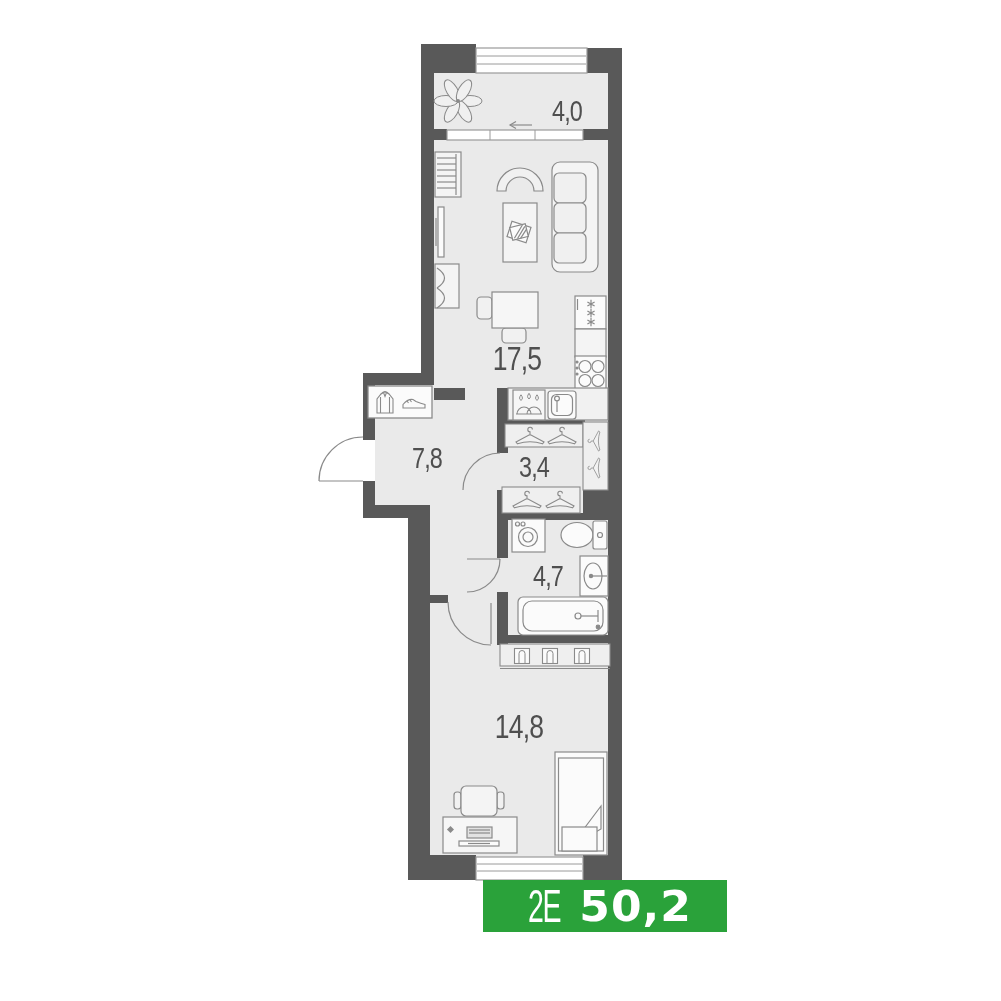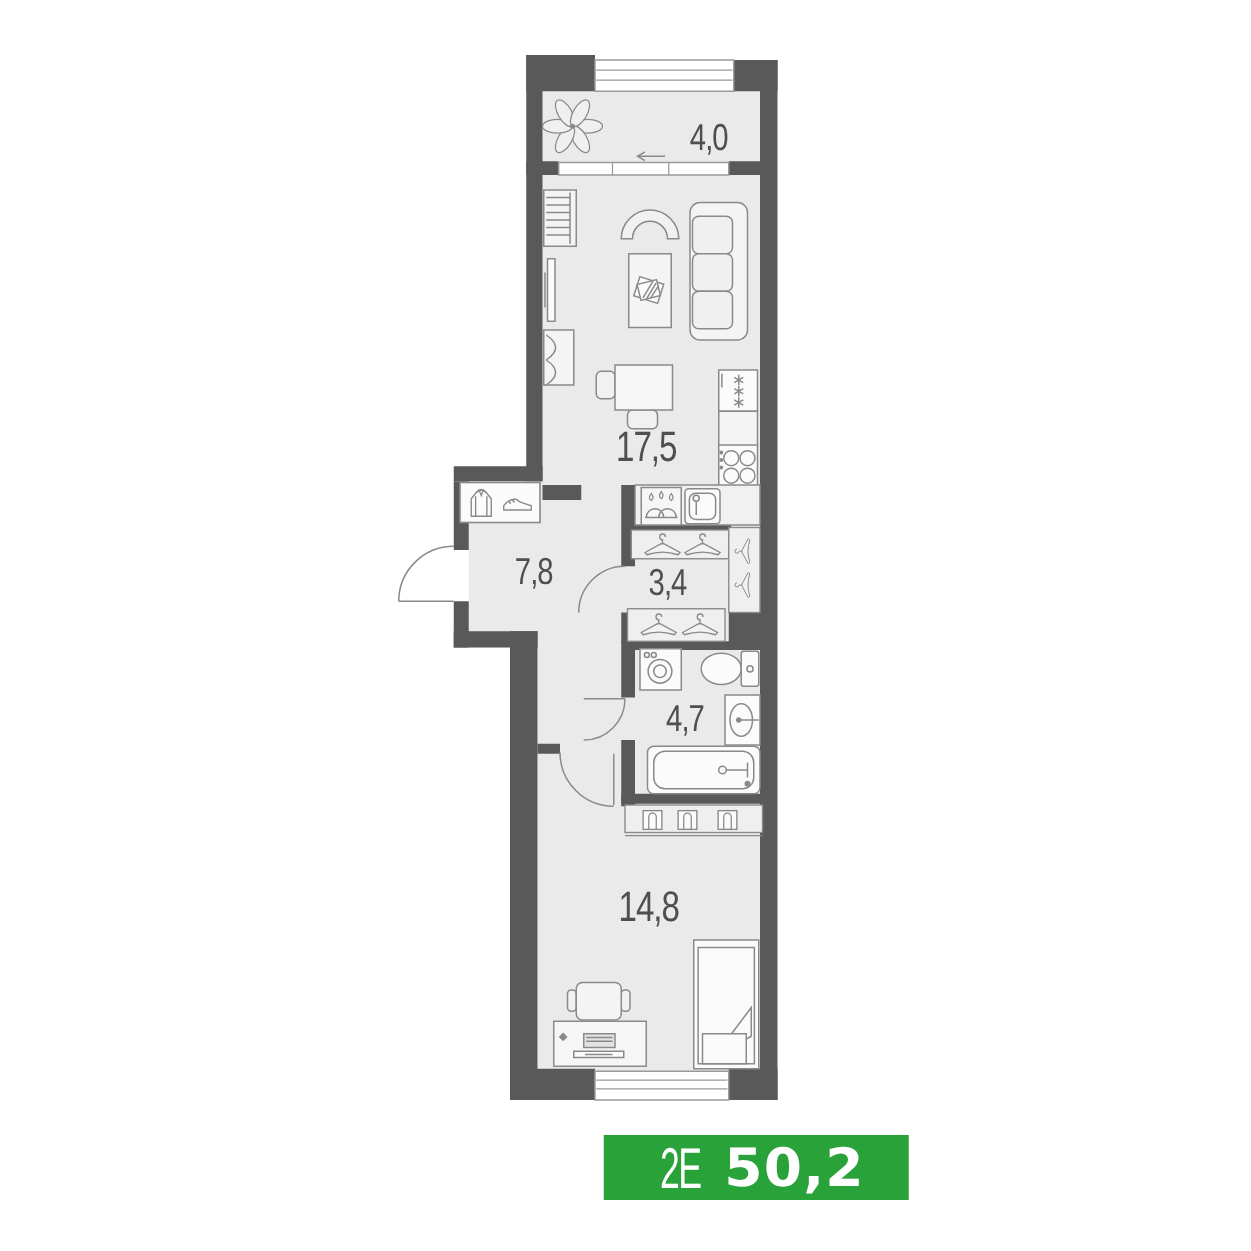--- a/index.html
+++ b/index.html
@@ -5,21 +5,21 @@
   html,body{margin:0;padding:0;background:#ffffff;}
   #canvas{position:relative;width:1001px;height:1001px;background:#ffffff;overflow:hidden;
           font-family:"Liberation Sans",sans-serif;}
   #plan-svg{position:absolute;left:0;top:0;}
   .room-label{position:absolute;color:#4f4f4f;font-weight:400;white-space:nowrap;
               transform:translate(-50%,-50%) scaleX(0.78);letter-spacing:-1px;}
   .lbl-lg{font-size:34px;}
   .lbl-md{font-size:30px;}
   #area-badge{position:absolute;left:483px;top:880px;width:244px;height:52px;
               background:#2aa23a;display:flex;align-items:center;justify-content:center;
-              gap:9px;margin-top:28px;}
+              gap:9px;}
   .badge-code{color:#fff;font-size:46px;font-weight:500;display:inline-block;
               transform:scaleX(0.62);letter-spacing:-2px;font-family:"Liberation Sans",sans-serif;}
   .badge-area{color:#fff;font-size:44px;font-weight:800;display:inline-block;
               font-family:"DejaVu Sans",sans-serif;letter-spacing:1px;transform:scaleY(0.96);}
 </style>
 </head>
 <body>
 
 <div id="canvas">
 <svg id="plan-svg" width="1001" height="1001" viewBox="0 0 1001 1001">

